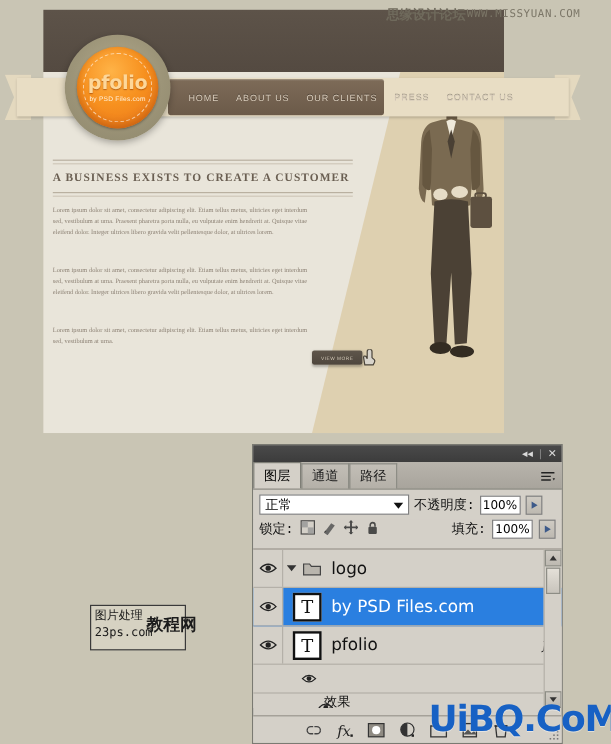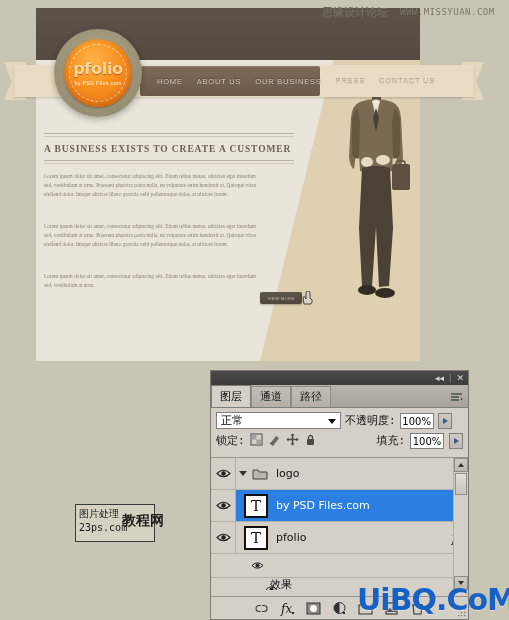--- a/index.html
+++ b/index.html
@@ -5,21 +5,21 @@
   html,body{margin:0;padding:0;}
   body{
     width:509px;height:620px;overflow:hidden;position:relative;
     background:#c9c5b4;
     font-family:"Liberation Sans",sans-serif;
   }
 
   
   #wm-top{
     position:absolute;top:4px;left:322px;width:184px;height:16px;
-    display:flex;align-items:center;gap:12px;z-index:40;
+    display:flex;align-items:center;gap:1px;z-index:40;
     font-size:11px;color:#6f6a5c;white-space:nowrap;
   }
   #wm-top .cn{font-family:"DejaVu Sans",sans-serif;font-weight:bold;letter-spacing:0px;font-size:11px;}
   #wm-top .en{font-family:"DejaVu Sans Mono",monospace;font-size:9px;letter-spacing:.5px;color:#7b7667;}
 
   
   #mock{
     position:absolute;left:36px;top:8px;width:384px;height:353px;
     overflow:hidden;
   }
@@ -233,21 +233,21 @@
     border-top:5px solid #333;
   }
   .folder-ico{width:16px;height:13px;margin-left:2px;}
   .thumb{
     width:24px;height:24px;background:#fff;border:2px solid #111;
     margin-left:8px;box-sizing:border-box;
     display:flex;align-items:center;justify-content:center;
     font-family:"DejaVu Serif",serif;font-size:15px;color:#111;
   }
   .lname{
-    margin-left:8px;font-family:"DejaVu Sans",sans-serif;font-size:11px;color:#111;
+    margin-left:8px;font-family:"DejaVu Sans",sans-serif;font-size:14px;color:#111;
   }
   .ps-layer.sel .lname{color:#fff;}
   .fx-mark{
     margin-left:auto;margin-right:4px;
     font-family:"DejaVu Serif",serif;font-style:italic;font-size:13px;color:#111;
   }
   .sub-row{
     display:flex;align-items:center;height:23px;padding-left:40px;
     border-bottom:1px solid #b4b0a8;
   }
@@ -355,21 +355,21 @@
   <path d="M4 13 L3 7 q0 -2 2 -1 l1 2 L6 2 q0 -2 2 -2 q2 0 2 2 l0 5 l1 1 q2 1 1 3 l-1 2z" fill="#d8d4cb" stroke="#4a443a" stroke-width="1"></path>
 </svg>
 
 <div id="ribbon">
   <div class="rib-tail l"></div>
   <div class="rib-tail r"></div>
   <div id="rib-band"></div>
   <div id="nav">
     <div class="nav-item">HOME</div>
     <div class="nav-item">ABOUT US</div>
-    <div class="nav-item">OUR BUSINESS</div>
+    <div class="nav-item">OUR CLIENTS</div>
     <div class="nav-item">PRESS</div>
     <div class="nav-item">CONTACT US</div>
   </div>
 </div>
 
 <div id="logo">
   <div id="logo-in">
     <div id="logo-ring"></div>
     <div id="logo-word">pfolio</div>
     <div id="logo-sub">by PSD Files.com</div>

